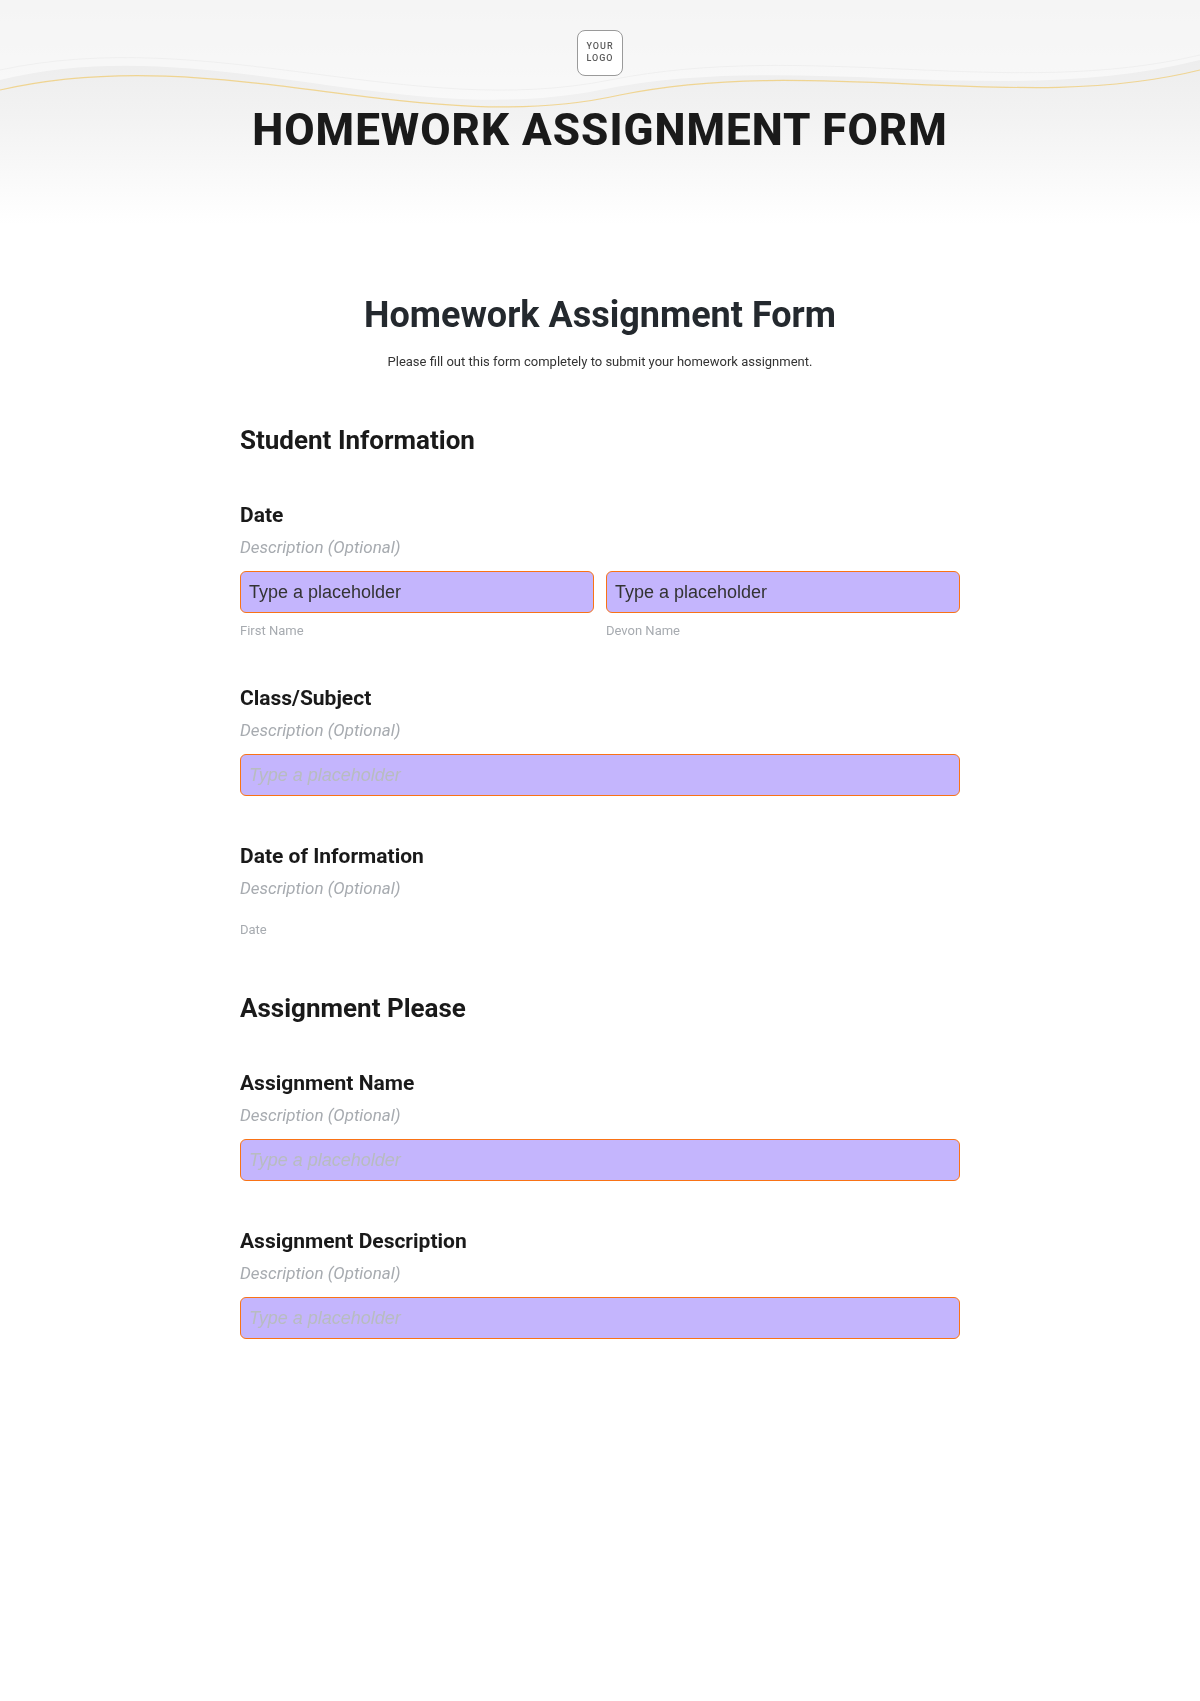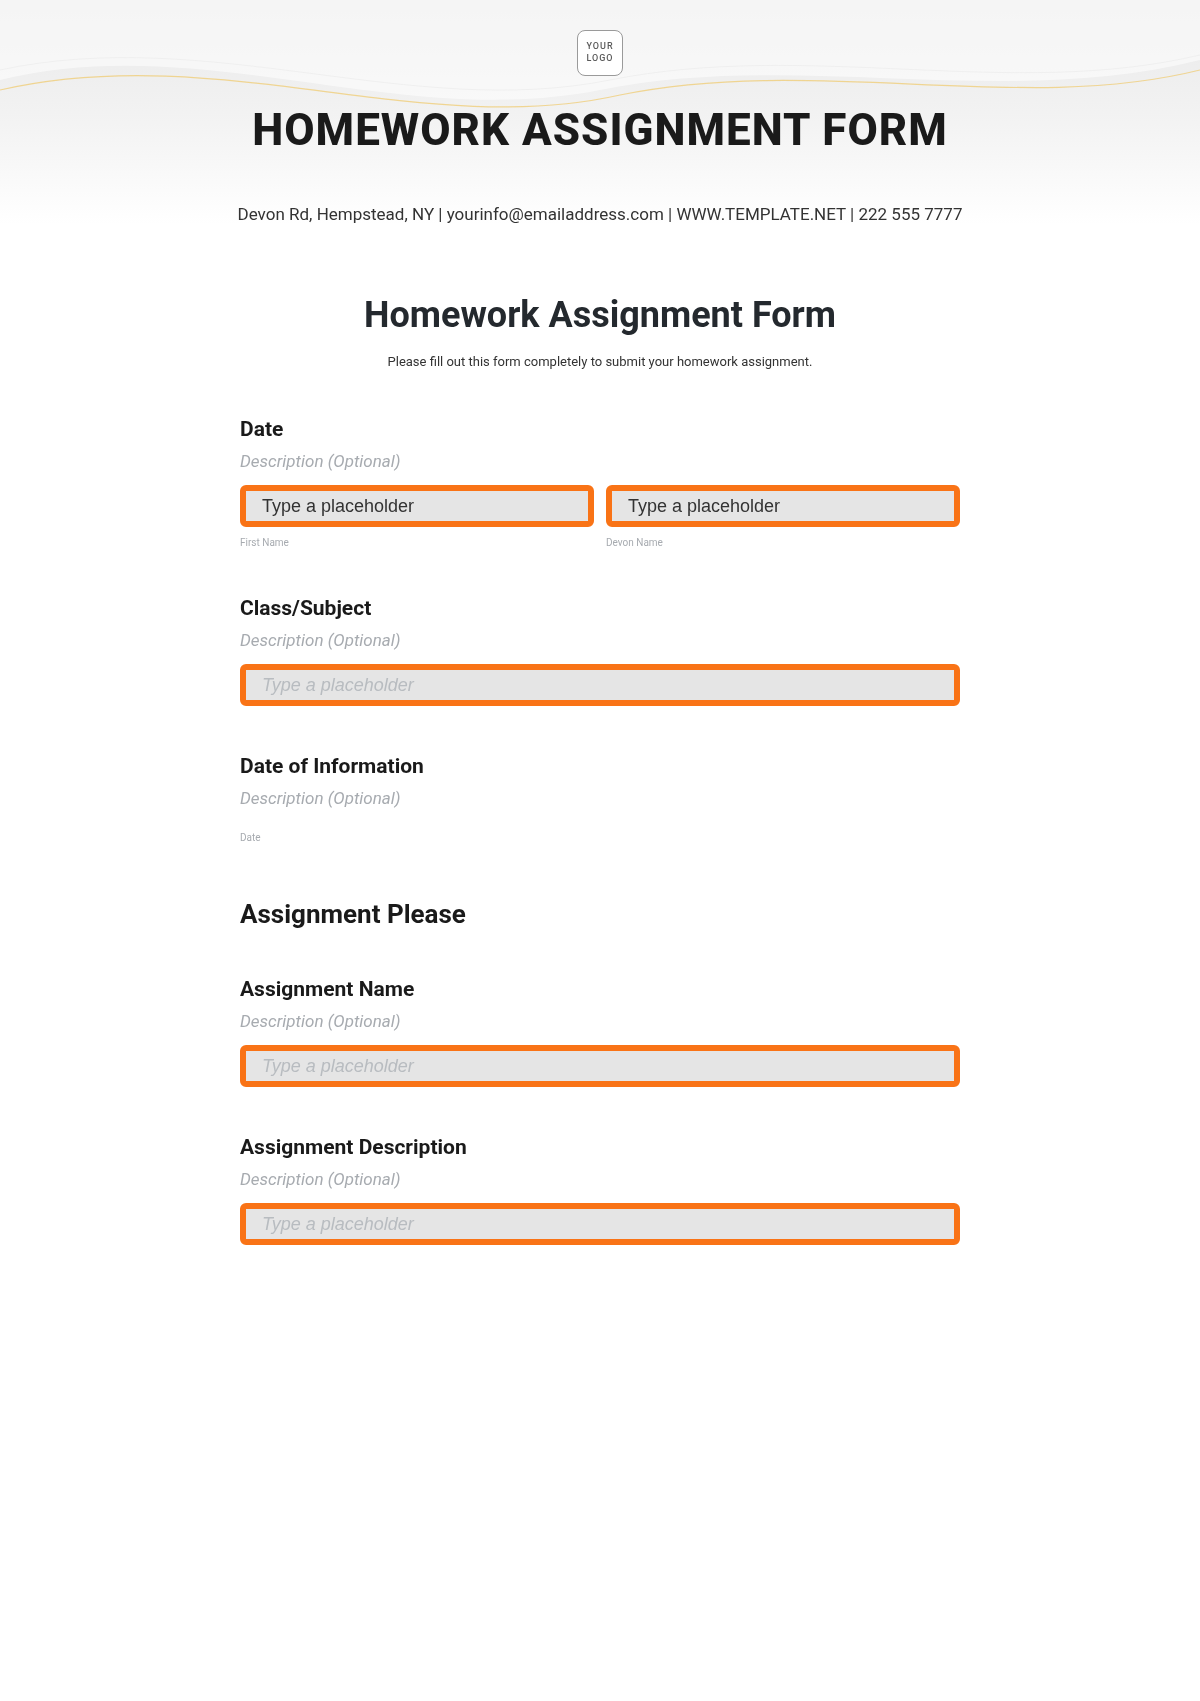--- a/index.html
+++ b/index.html
@@ -92,60 +92,60 @@
   }
   .row {
     display: flex;
     gap: 12px;
     margin-top: 14px;
   }
   .col { flex: 1; }
   .input {
     width: 100%;
     height: 42px;
-    border: 6px solid #f97316;
+    border: 1px solid #f97316;
     border-radius: 6px;
-    padding: 0 16px;
+    padding: 0 8px;
     font-size: 18px;
     color: #333;
-    background: #e5e5e5;
+    background: #c4b5fd;
   }
   .input::placeholder {
     color: #b8bcc0;
     font-style: italic;
   }
   .input.light-val {
     color: #333;
   }
   .sublabel {
-    font-size: 10px;
+    font-size: 13px;
     color: #a7abb0;
     margin-top: 10px;
   }
 </style>
 </head>
 <body>
 
 <div class="banner">
   <svg class="wave" viewBox="0 0 1200 224" preserveAspectRatio="none">
     <path d="M0,80 C200,30 400,130 600,90 C800,50 1000,110 1200,60 L1200,0 L0,0 Z" fill="#ffffff" opacity="0.55"></path>
     <path d="M0,90 C220,40 420,140 620,95 C820,55 1020,115 1200,70" fill="none" stroke="#f0c96a" stroke-width="1.2" opacity="0.7"></path>
     <path d="M0,70 C210,25 410,120 610,80 C810,40 1010,100 1200,55" fill="none" stroke="#eeeeee" stroke-width="1" opacity="0.9"></path>
   </svg>
   <div class="logo-box">
     <span>YOUR LOGO</span>
   </div>
   <h1 class="banner-title">HOMEWORK ASSIGNMENT FORM</h1>
-  <div class="banner-contact">Devon Rd, Hempstead, NY | yourinfo@emailaddress.com | WWW.TEMPLATE.NET | 222 555 7777</div>
 </div>
 
 <div class="container">
   <h2 class="form-title">Homework Assignment Form</h2>
   <p class="form-sub">Please fill out this form completely to submit your homework assignment.</p>
 
+  <h3 class="section-heading">Student Information</h3>
 
   <div class="field">
     <div class="field-label">Date</div>
     <div class="field-desc">Description (Optional)</div>
     <div class="row">
       <div class="col">
         <input class="input light-val" type="text" value="Type a placeholder" style="">
         <div class="sublabel">First Name</div>
       </div>
       <div class="col">

